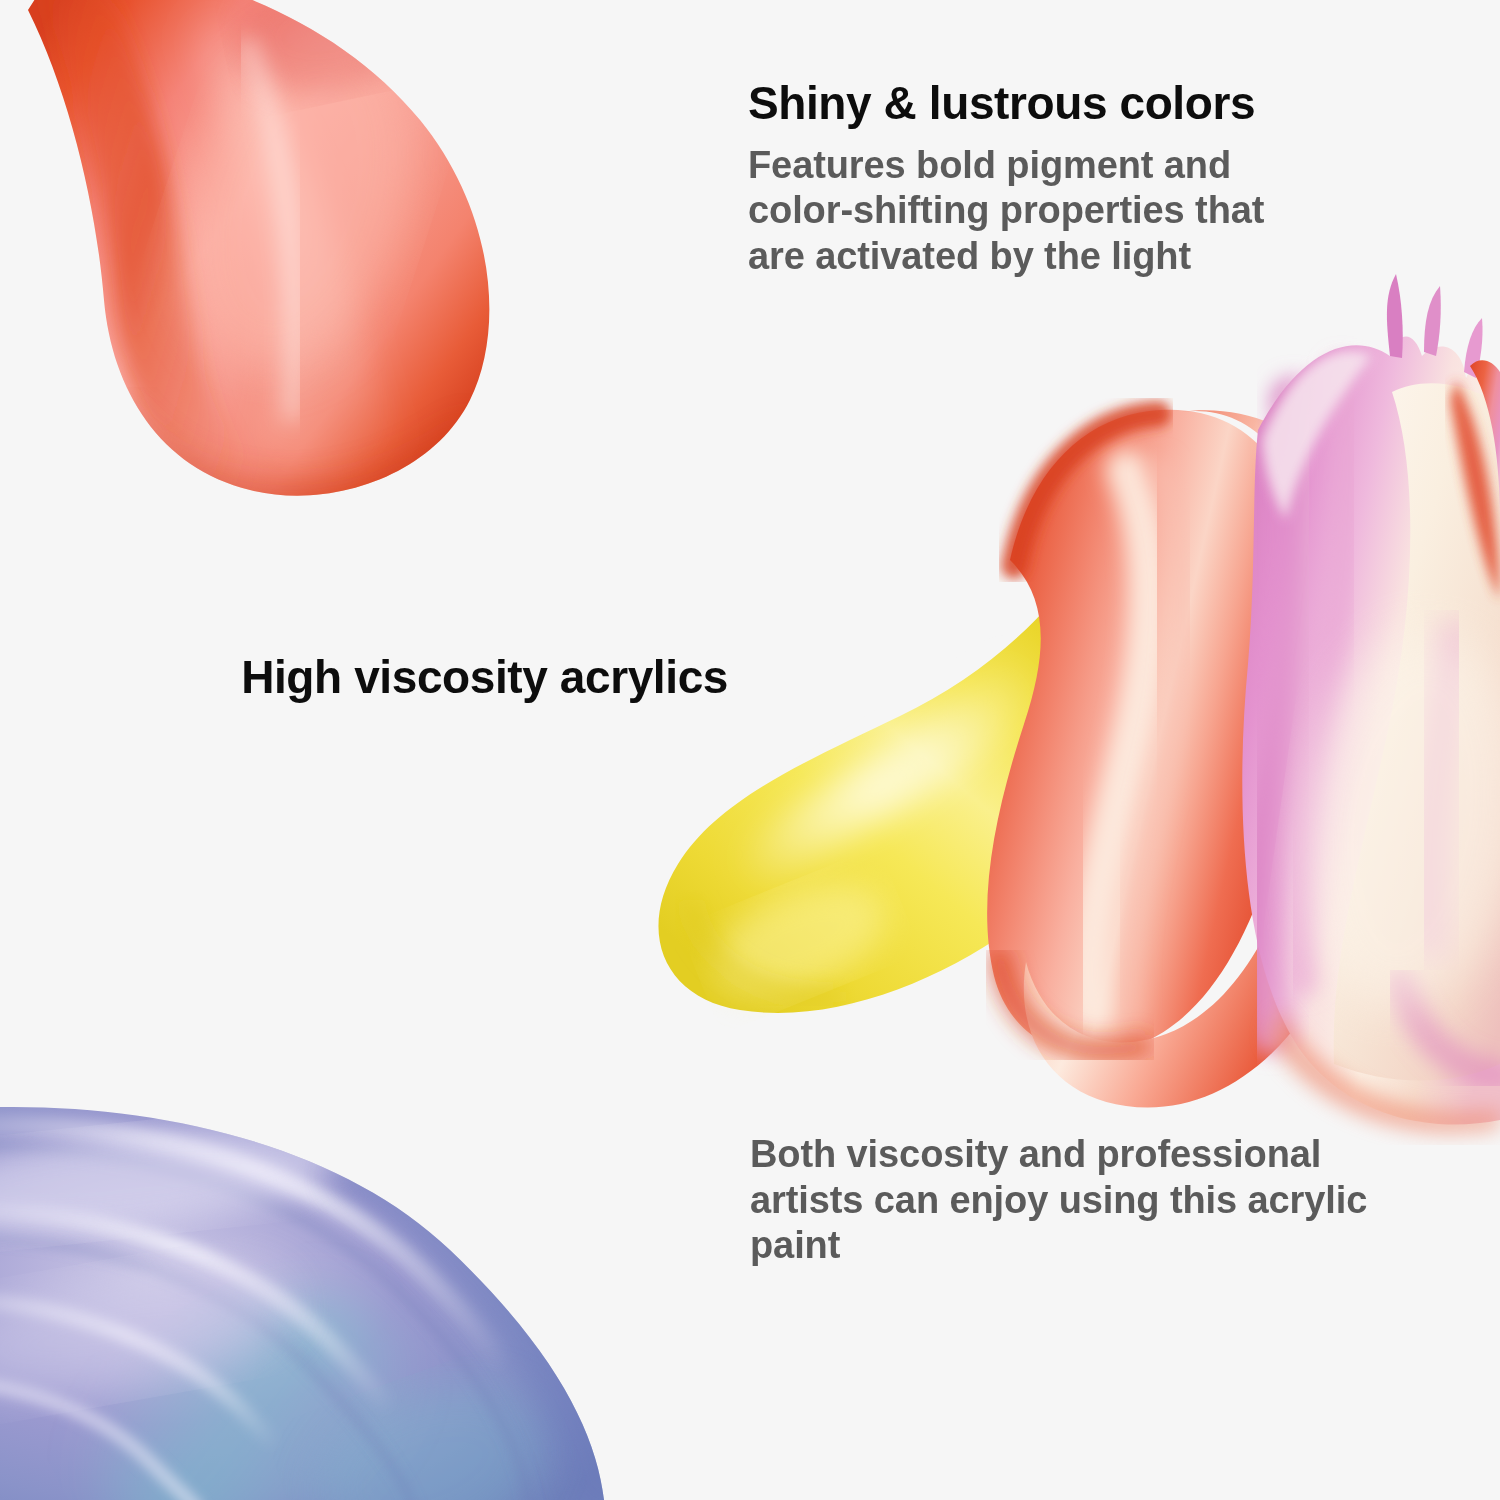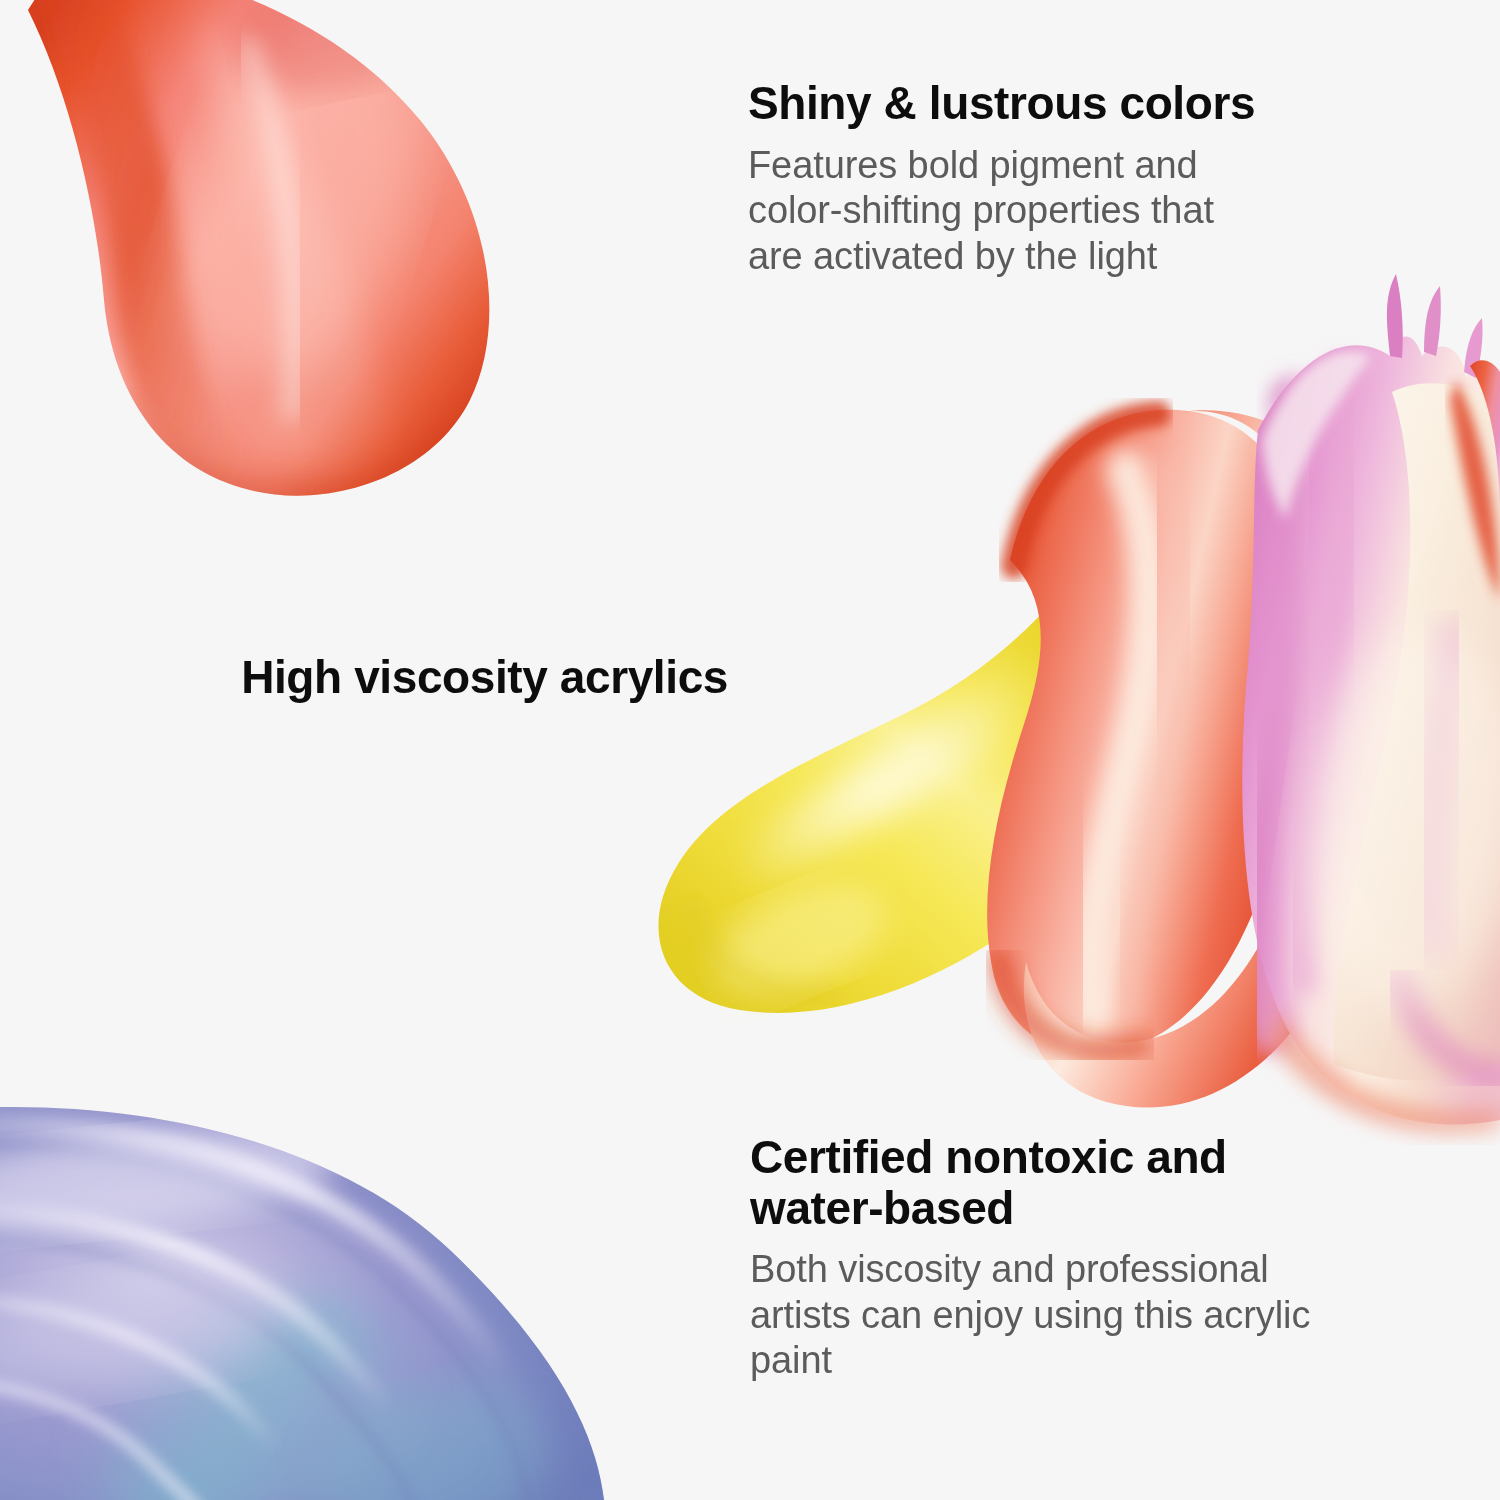--- a/index.html
+++ b/index.html
@@ -37,21 +37,21 @@
     line-height: 1.10;
     font-weight: 700;
     letter-spacing: -0.4px;
     white-space: pre-line;
   }
   .feature p {
     margin: 0;
     color: #5b5b5b;
     font-size: 38px;
     line-height: 1.20;
-    font-weight: 400;
+    font-weight: 700;
     letter-spacing: -0.1px;
     white-space: pre-line;
   }
 
   #feature-shiny      { left: 748px; top: 78px;   width: 650px; }
   #feature-viscosity  { left: 48px;  top: 652px;  width: 680px; text-align: right; }
   #feature-nontoxic   { left: 750px; top: 1132px; width: 720px; }
 </style>
 </head>
 <body>
@@ -338,20 +338,18 @@
     <p>Features bold pigment and
 color-shifting properties that
 are activated by the light</p>
   </div>
 
   <div class="feature" id="feature-viscosity">
     <h2>High viscosity acrylics</h2>
   </div>
 
   <div class="feature" id="feature-nontoxic">
-    <h2>Certified nontoxic and
-water-based</h2>
     <p>Both viscosity and professional
 artists can enjoy using this acrylic
 paint</p>
   </div>
 
 </div>
 
 </body></html>

